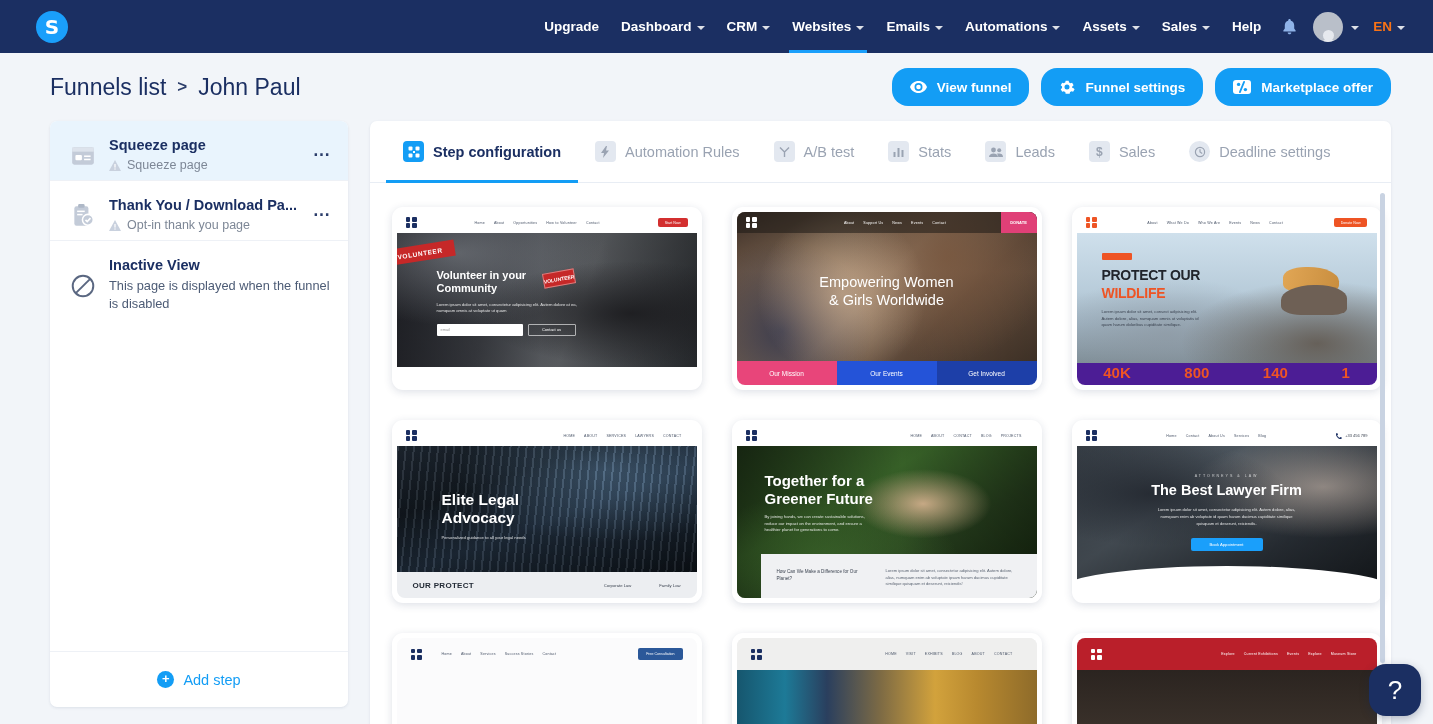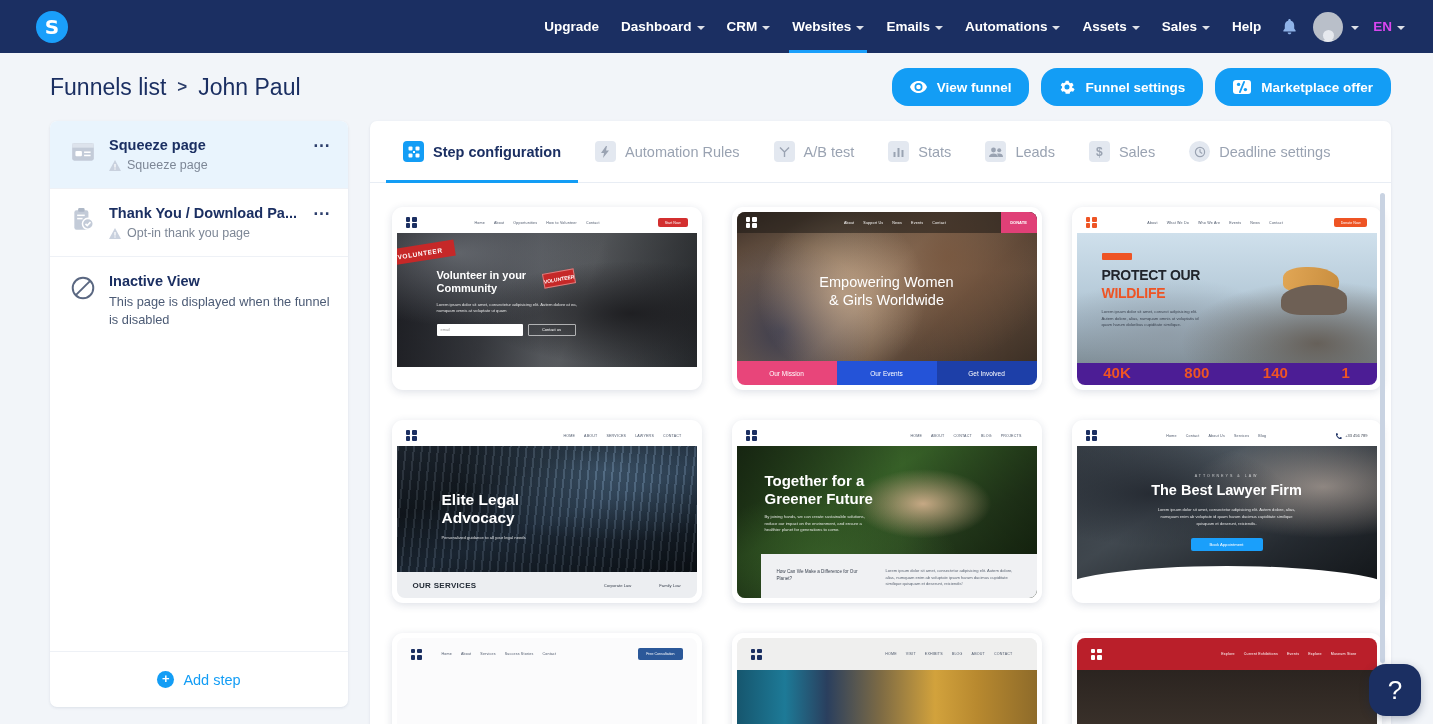--- a/index.html
+++ b/index.html
@@ -40,21 +40,21 @@
            border-top: 4.5px solid rgba(255,255,255,0.85); margin-top:2px;}
   .bell { padding: 0 9px; cursor: pointer; display:flex; align-items:center;}
   .avatar {
     width: 30px; height: 30px; border-radius: 50%; background: #b9bfc9;
     display: flex; align-items: flex-end; justify-content: center; overflow: hidden;
     margin-left: 6px;
   }
   .avatar .head { width: 11px; height: 11px; border-radius: 50%; background: #e6e9ee; margin-bottom: 1px;
                   box-shadow: 0 13px 0 -1px #e6e9ee, 0 13px 0 4px #e6e9ee; }
   .avatar-caret { margin-left: 8px; }
-  .lang { color:#d946ef; font-size: 13.5px; font-weight: bold; display:flex; align-items:center; gap:5px;
+  .lang { color:#f97316; font-size: 13.5px; font-weight: bold; display:flex; align-items:center; gap:5px;
           padding: 0 6px 0 14px; cursor:pointer;}
 
   
   .page-header {
     height: 68px; display: flex; align-items: center;
     padding: 0 42px 0 50px;
   }
   .breadcrumb { display: flex; align-items: center; gap: 11px; font-size: 23px; color: #1b2f62; font-weight: 500;}
   .breadcrumb .crumb-link { cursor: pointer; }
   .bc-sep { font-size: 17px; font-weight: bold; color:#2c3e6b; }
@@ -71,22 +71,22 @@
   .body-wrap { display: flex; padding: 0 42px 0 50px; gap: 22px; height: 594px; }
 
   
   .sidebar {
     width: 298px; background: #fff; border-radius: 7px;
     box-shadow: 0 1px 3px rgba(30,50,90,0.10);
     display: flex; flex-direction: column; position: relative;
     height: 586px; overflow: hidden;
   }
   .step-row {
-    display: flex; align-items: flex-start; gap: 13px;
-    padding: 16px 14px 16px 20px;
+    display: flex; align-items: center; gap: 13px;
+    padding: 16px 14px 8px 20px;
     border-bottom: 1px solid #eef1f6; cursor: pointer;
     position: relative;
   }
   .step-row.selected { background: #e9f4fd; }
   .step-icon { flex: none; width: 26px; height: 26px; color: #c3cbd8; margin-top: 2px; }
   .step-texts { flex: 1; min-width: 0; }
   .step-title { font-size: 14.5px; font-weight: bold; color: #1b2f62; white-space: nowrap; overflow: hidden; text-overflow: ellipsis;}
   .step-sub { font-size: 12.5px; color: #7d8796; margin-top: 5px; display: flex; align-items: center; gap: 6px;}
   .step-desc { font-size: 12.8px; color: #4c5b75; margin-top: 4px; line-height: 1.42; }
   .warn-tri { flex: none; }
@@ -529,21 +529,21 @@
               <div class="grain" style="background:
                    repeating-linear-gradient(96deg, rgba(255,255,255,.07) 0 2px, rgba(0,0,0,.22) 2px 8px),
                    radial-gradient(ellipse at 70% 20%, rgba(120,165,205,.45) 0%, rgba(0,0,0,0) 50%),
                    linear-gradient(180deg, rgba(0,0,0,.25), rgba(0,0,0,.45));"></div>
               <div style="position:absolute;left:45px;top:45px;">
                 <div class="hero-title" style="font-size:15.5px;">Elite Legal<br>Advocacy</div>
                 <div style="font-size:4.2px;color:rgba(255,255,255,.85);margin-top:7px;">Personalized guidance to all your legal needs</div>
               </div>
             </div>
             <div style="height:26px;background:#eceef1;display:flex;align-items:center;padding:0 16px;">
-              <span style="font-size:8px;font-weight:bold;color:#232b36;letter-spacing:.3px;">OUR SERVICES</span>
+              <span style="font-size:8px;font-weight:bold;color:#232b36;letter-spacing:.3px;">OUR PROTECT</span>
               <span style="margin-left:auto;display:flex;gap:28px;font-size:4.2px;color:#3b4350;">
                 <span>Corporate Law</span>
                 <span>Family Law</span>
               </span>
             </div>
           </div>
         </div>
 
         <div class="tmpl-card">
           <div class="tmpl-inner" style="display:flex;flex-direction:column;">

